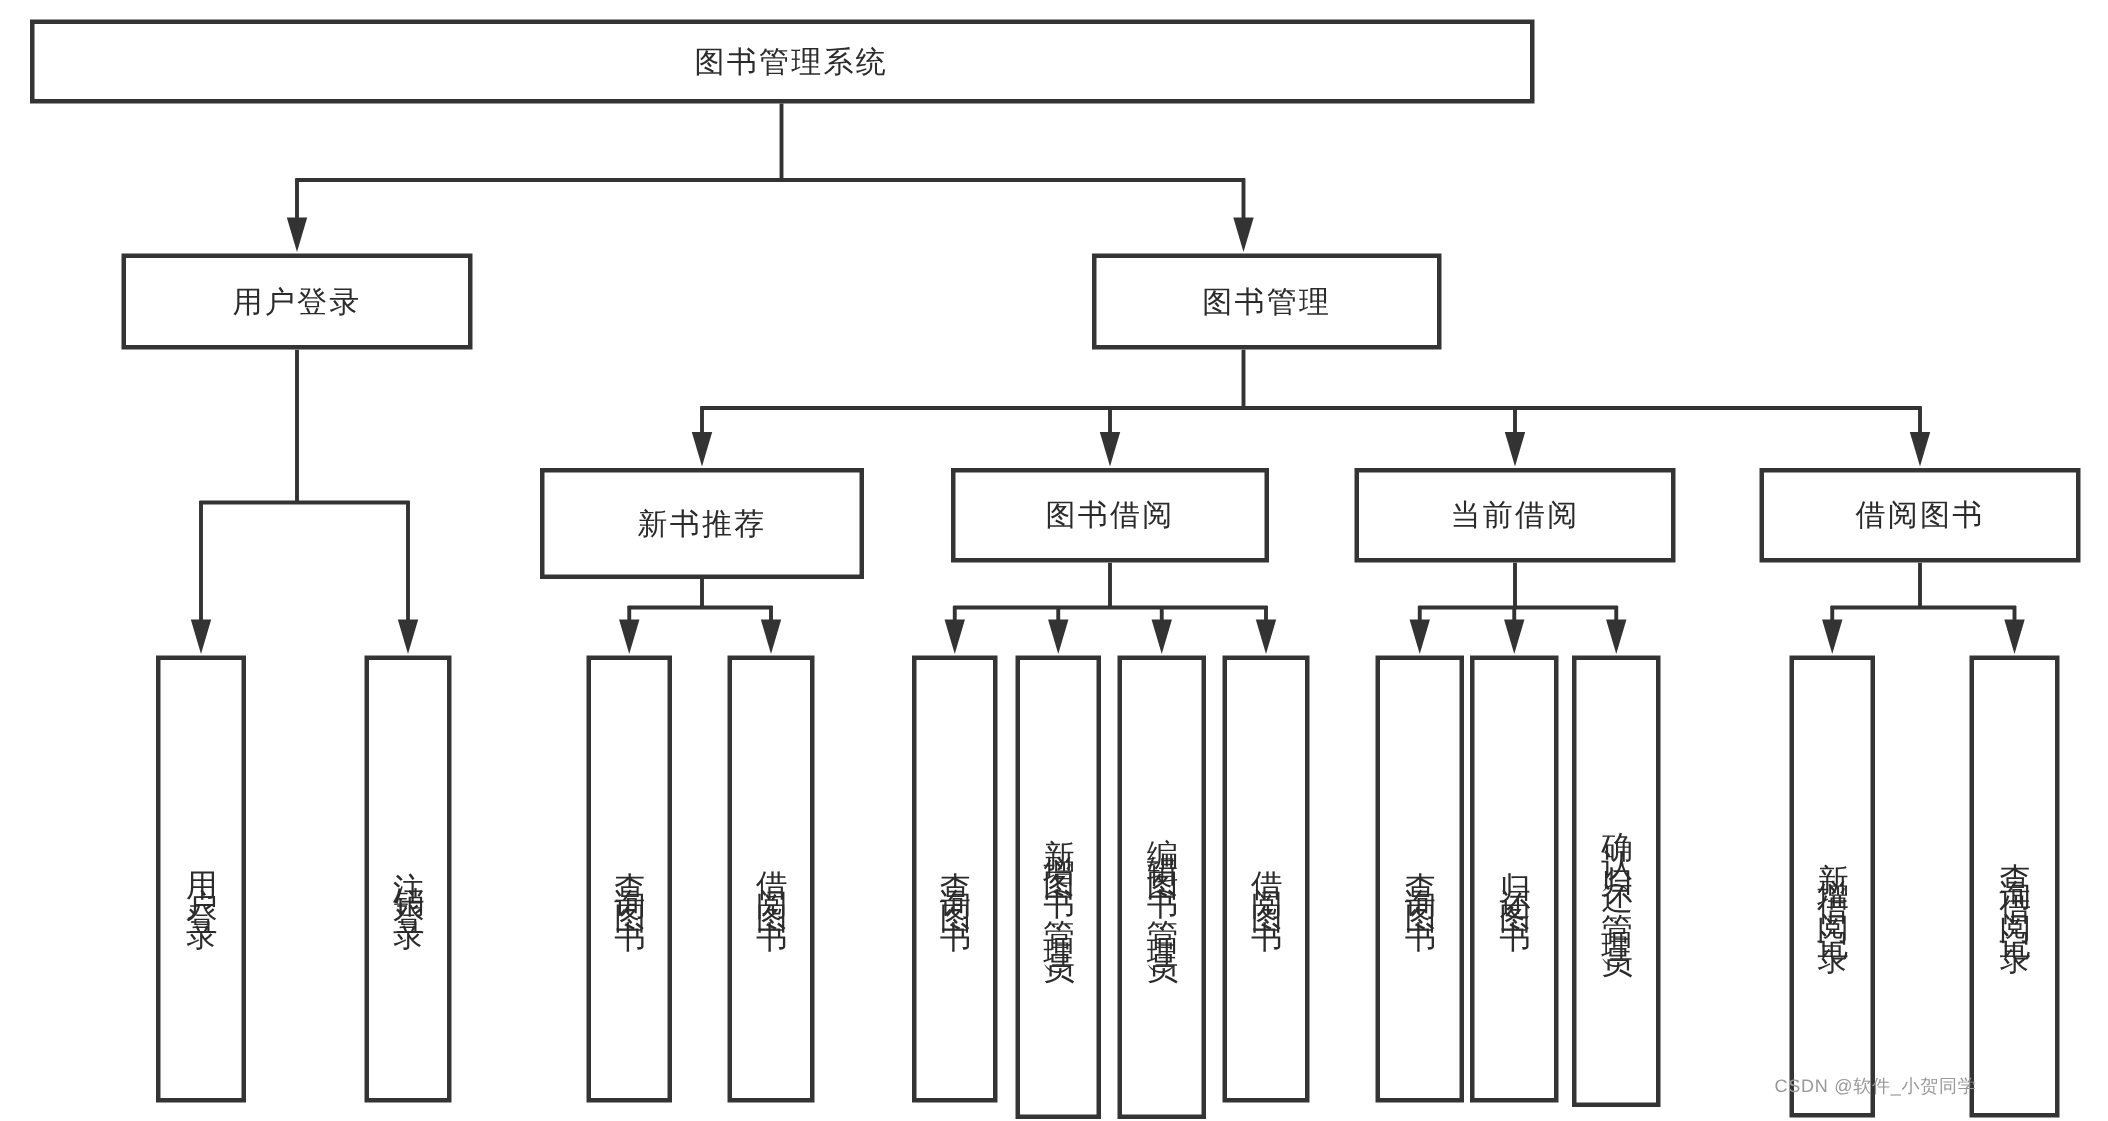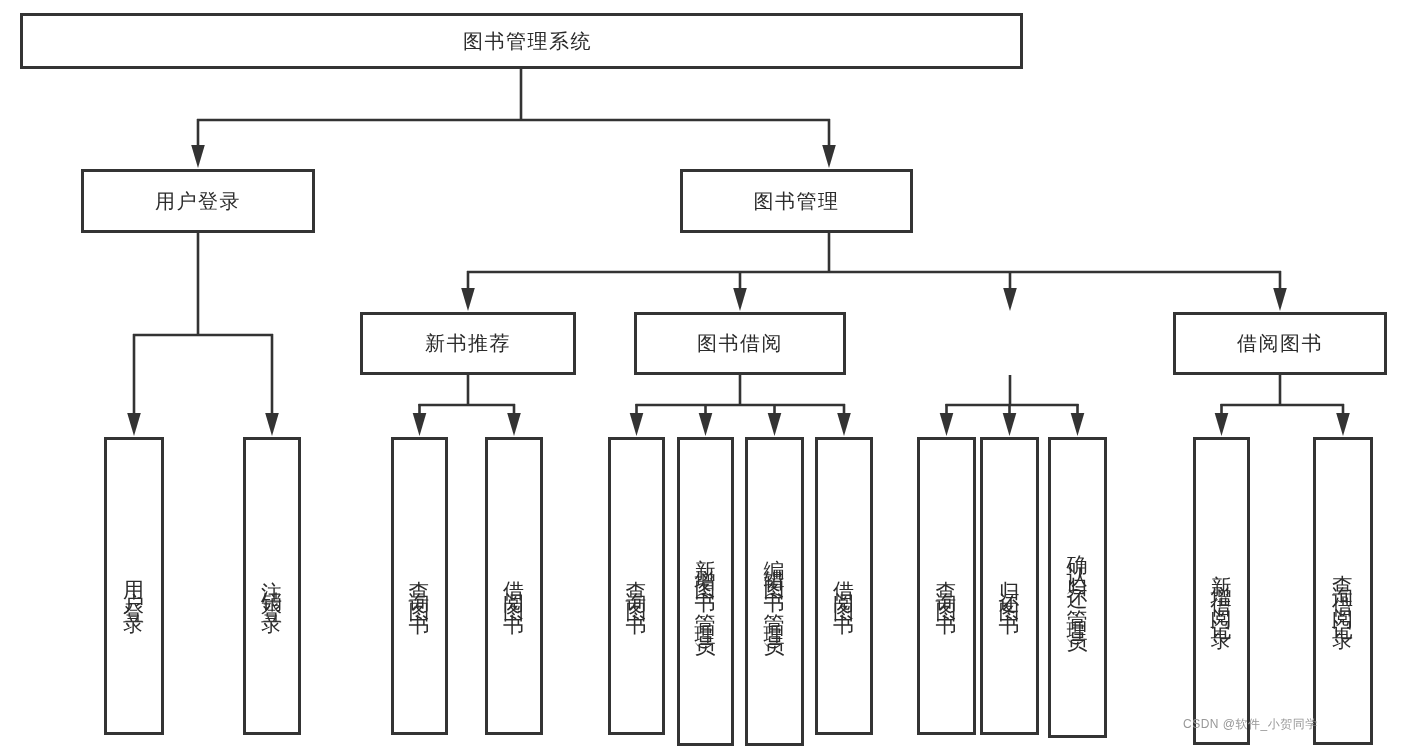--- a/index.html
+++ b/index.html
@@ -130,30 +130,33 @@
     </g>
   </svg>
 
   <div class="box" style="left:20px; top:13px; width:1003px; height:56px;padding-left:12px;">
     <span class="hlabel">图书管理系统</span>
   </div>
 
   <div class="box" style="left:81px; top:169px; width:234px; height:64px;">
     <span class="hlabel">用户登录</span>
   </div>
-  <div class="box" style="left:680px; top:169px; width:233px; height:64px;text-align:center;">
+  <div class="box" style="left:728px; top:169px; width:233px; height:64px;text-align:center;">
     <span class="hlabel">图书管理</span>
   </div>
 
-  <div class="box" style="left:360px; top:312px; width:216px; height:63px;">
+  <div class="box" style="left:360px; top:312px; width:216px; height:74px;">
     <span class="hlabel">新书推荐</span>
   </div>
   <div class="box" style="left:634px; top:312px; width:212px; height:63px;">
     <span class="hlabel">图书借阅</span>
   </div>
+  <div class="box" style="left:903px; top:312px; width:214px; height:63px;">
+    <span class="hlabel">当前借阅</span>
+  </div>
   <div class="box" style="left:1173px; top:312px; width:214px; height:63px;">
     <span class="hlabel">借阅图书</span>
   </div>
 
   <div class="box" style="left:104px; top:437px; width:60px; height:298px;">
     <span class="vlabel">用户登录</span>
   </div>
   <div class="box" style="left:243px; top:437px; width:58px; height:298px;">
     <span class="vlabel">注销登录</span>
   </div>

